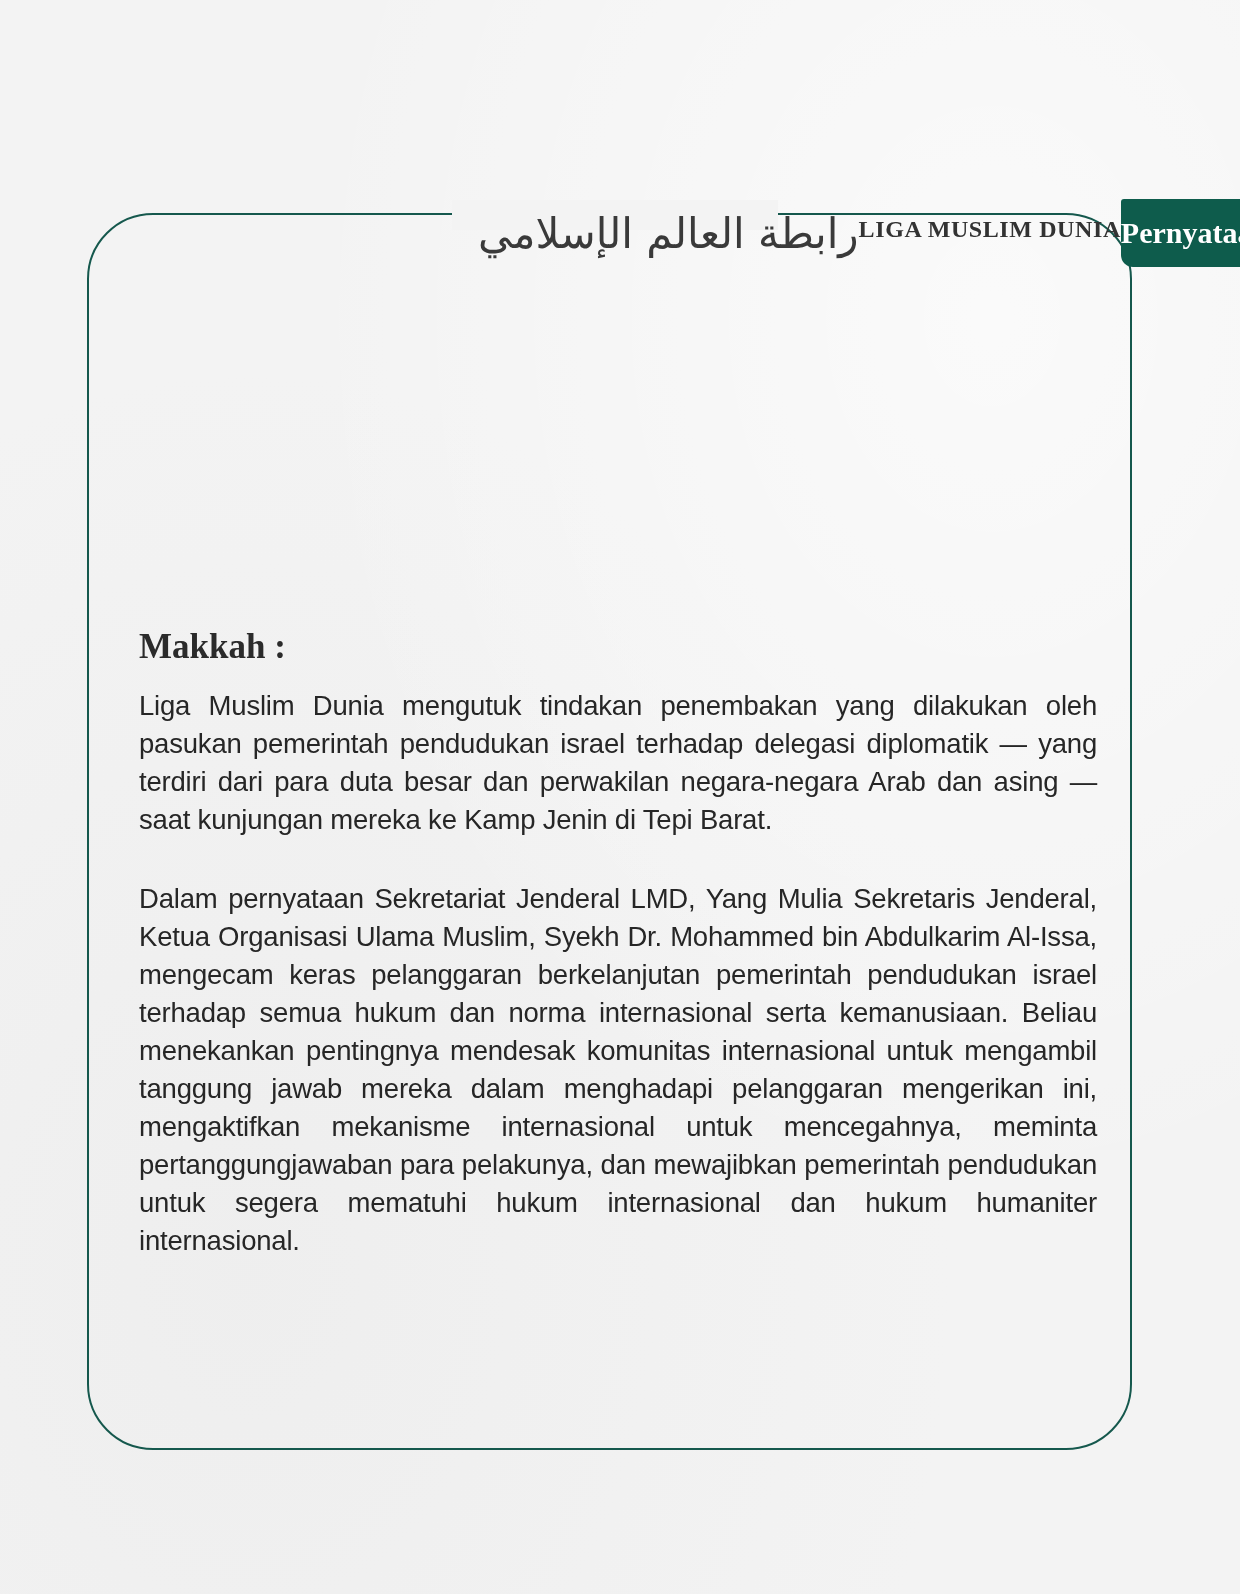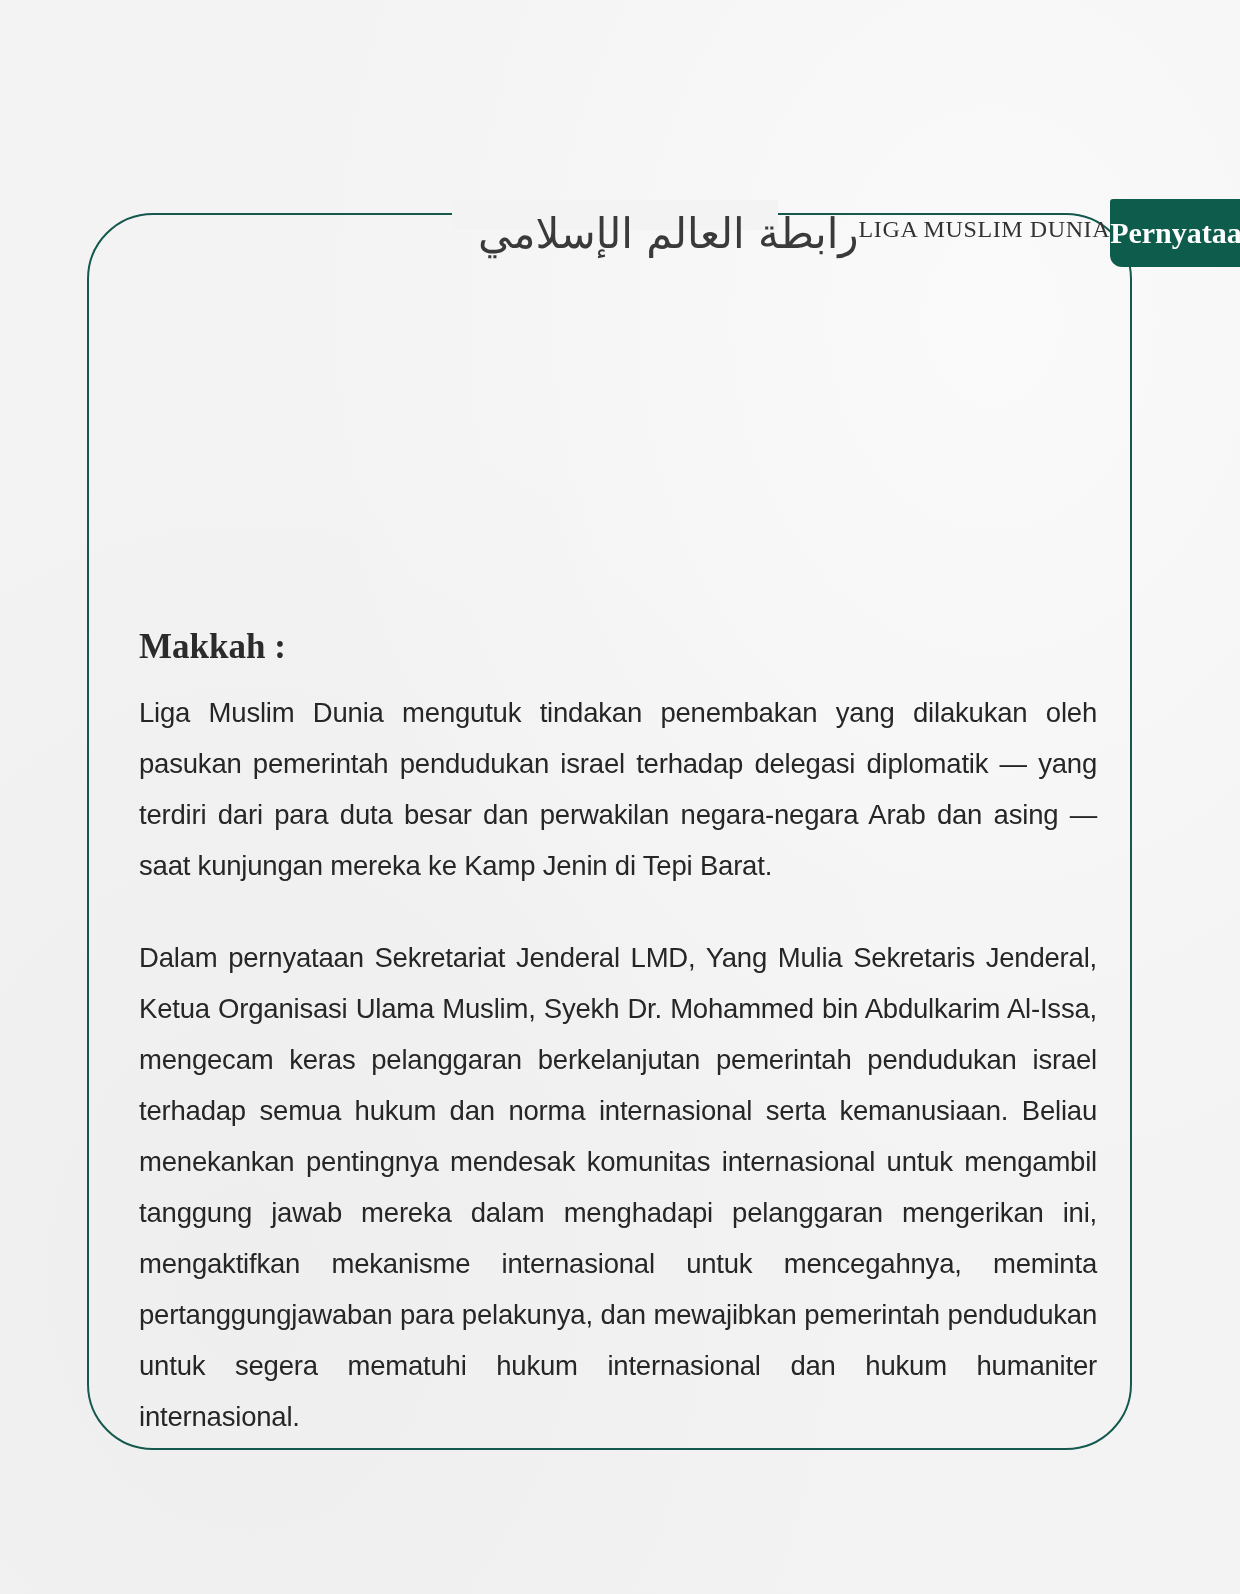--- a/index.html
+++ b/index.html
@@ -22,36 +22,36 @@
   .logo-wrap {
     position: absolute; left: 478px; top: 158px; width: 270px;
     display: flex; align-items: center;
   }
   .emblem { width: 138px; height: 136px; }
   .arabic {
     margin-top: 16px; font-family: "DejaVu Serif", serif; font-size: 42px; color: #3a3a3a;
     line-height: 56px; direction: rtl; white-space: nowrap; letter-spacing: -1px;
   }
   .org-name {
-    margin-top: 6px; font-family: "Liberation Serif", serif; font-weight: normal;
+    margin-top: 6px; font-family: "Liberation Serif", serif; font-weight: bold;
     font-size: 24px; color: #333; letter-spacing: 0.6px; white-space: nowrap;
   }
   .badge {
     margin-top: 14px; width: 238px; height: 68px; background: #0e5c4c;
     border-radius: 3px 3px 12px 12px; color: #fff;
     font-family: "Liberation Serif", serif; font-weight: bold; font-size: 30px;
     display: flex; align-items: center; justify-content: center;
   }
   .content { position: absolute; left: 139px; top: 585px; width: 958px; color: #262626; margin-top: 40px; }
   .dateline {
     font-family: "Liberation Serif", serif; font-weight: bold; font-size: 35px;
     color: #2b2b2b; margin: 0 0 18px 0; line-height: 44px;
   }
   .para {
-    font-family: "Liberation Sans", sans-serif; font-size: 27.5px; line-height: 51px;
+    font-family: "Liberation Sans", sans-serif; font-size: 27.5px; line-height: 38px;
     text-align: justify; margin: 0 0 41px 0; letter-spacing: -0.2px;
   }
 </style>
 </head>
 <body>
 
 <div class="frame"></div>
 <div class="frame-gap"></div>
 
 <div class="logo-wrap">

